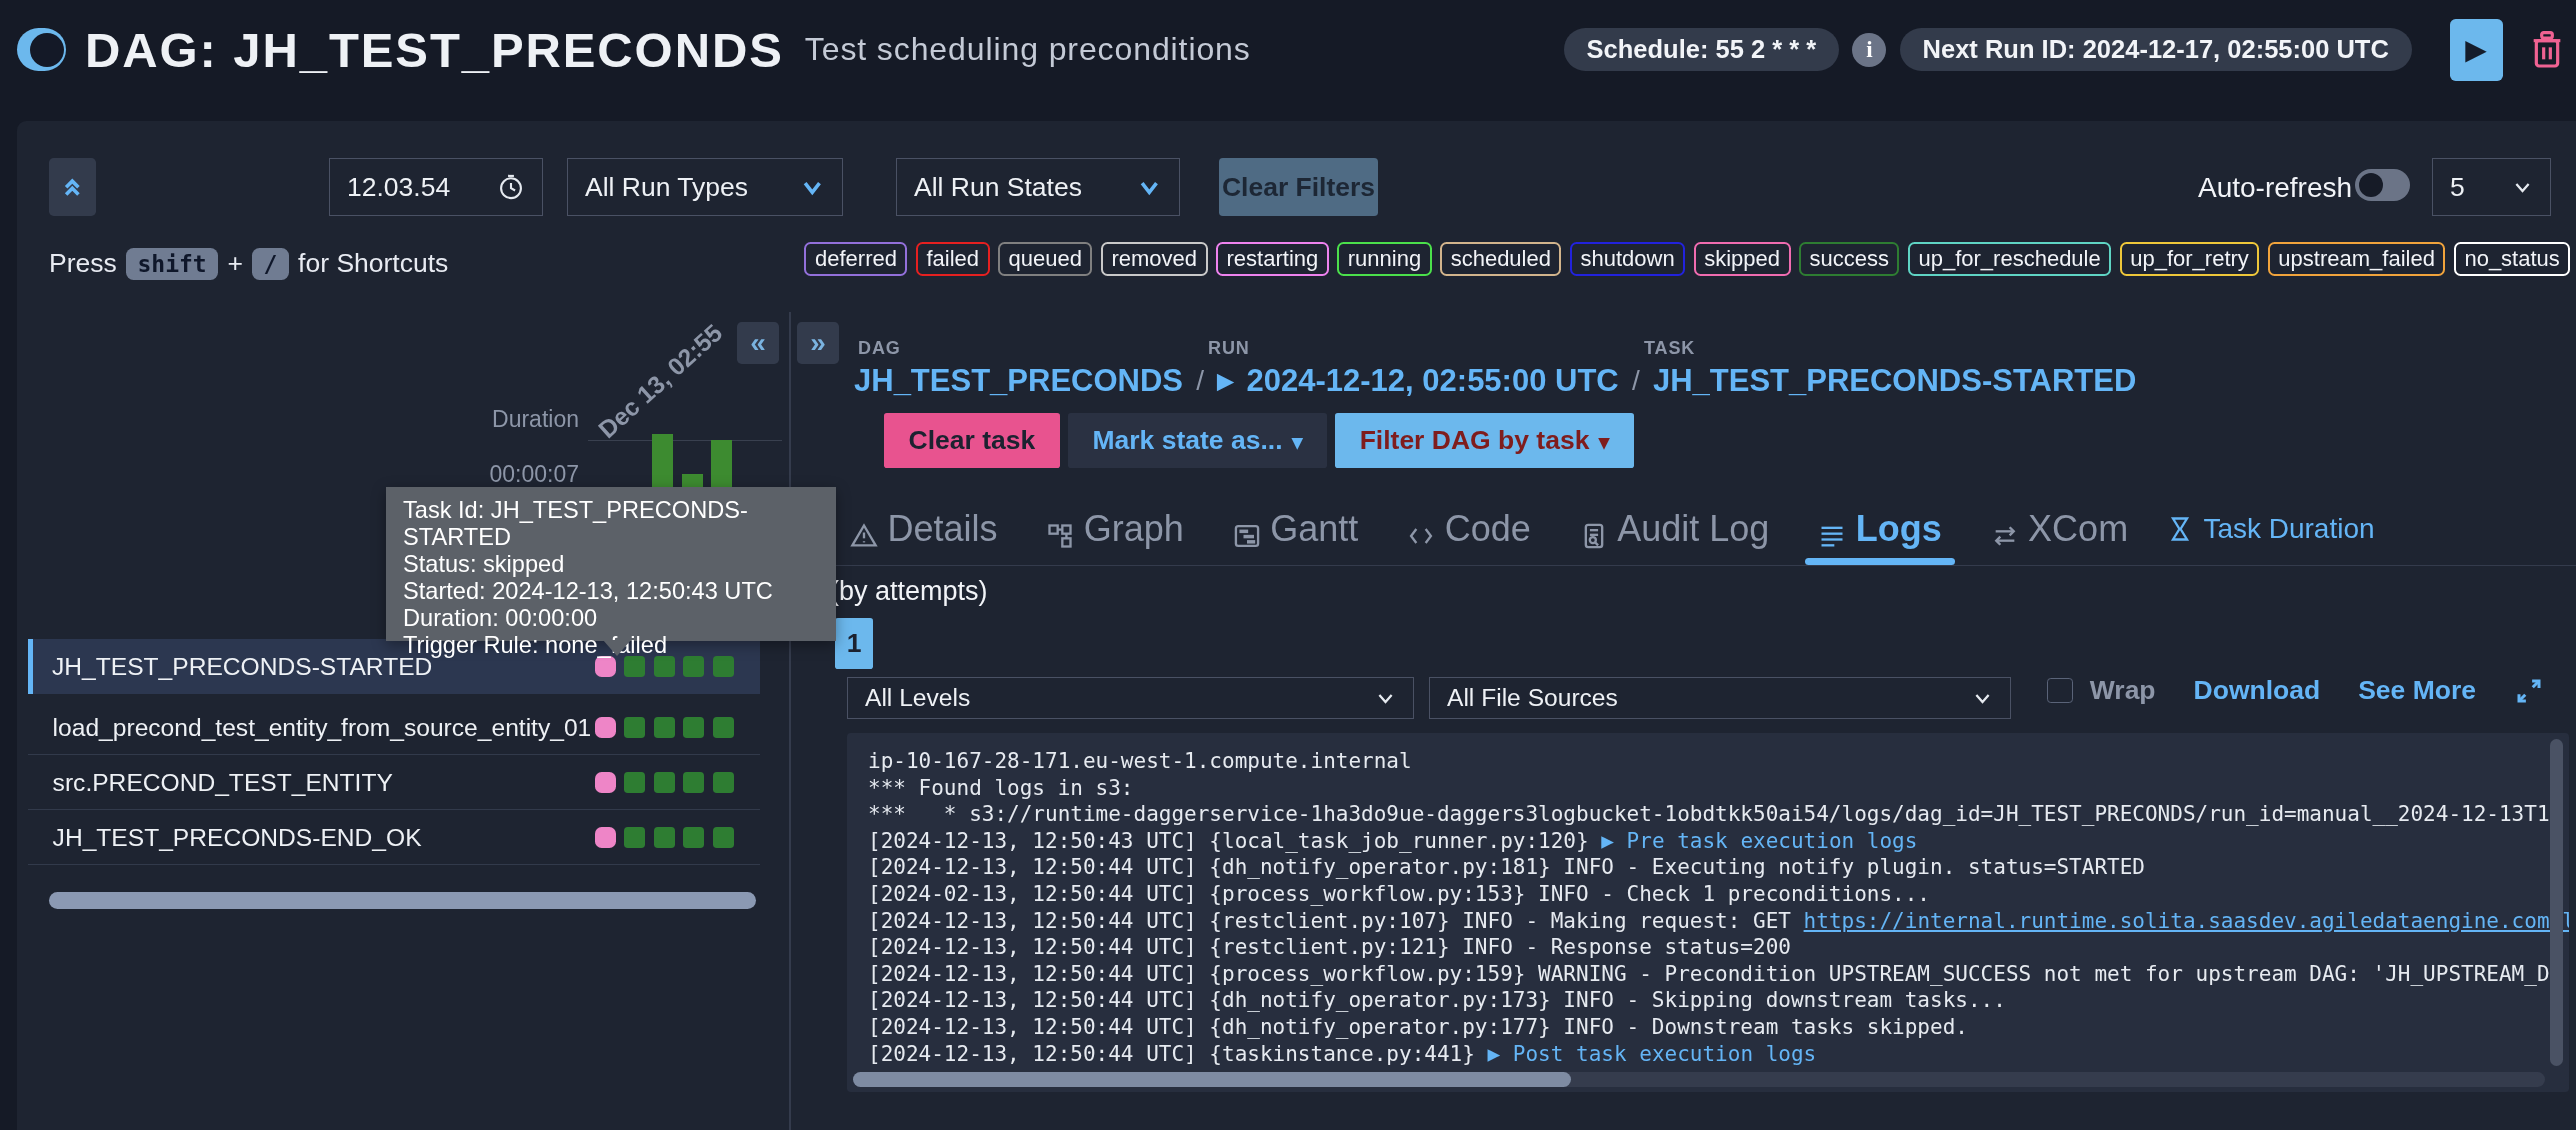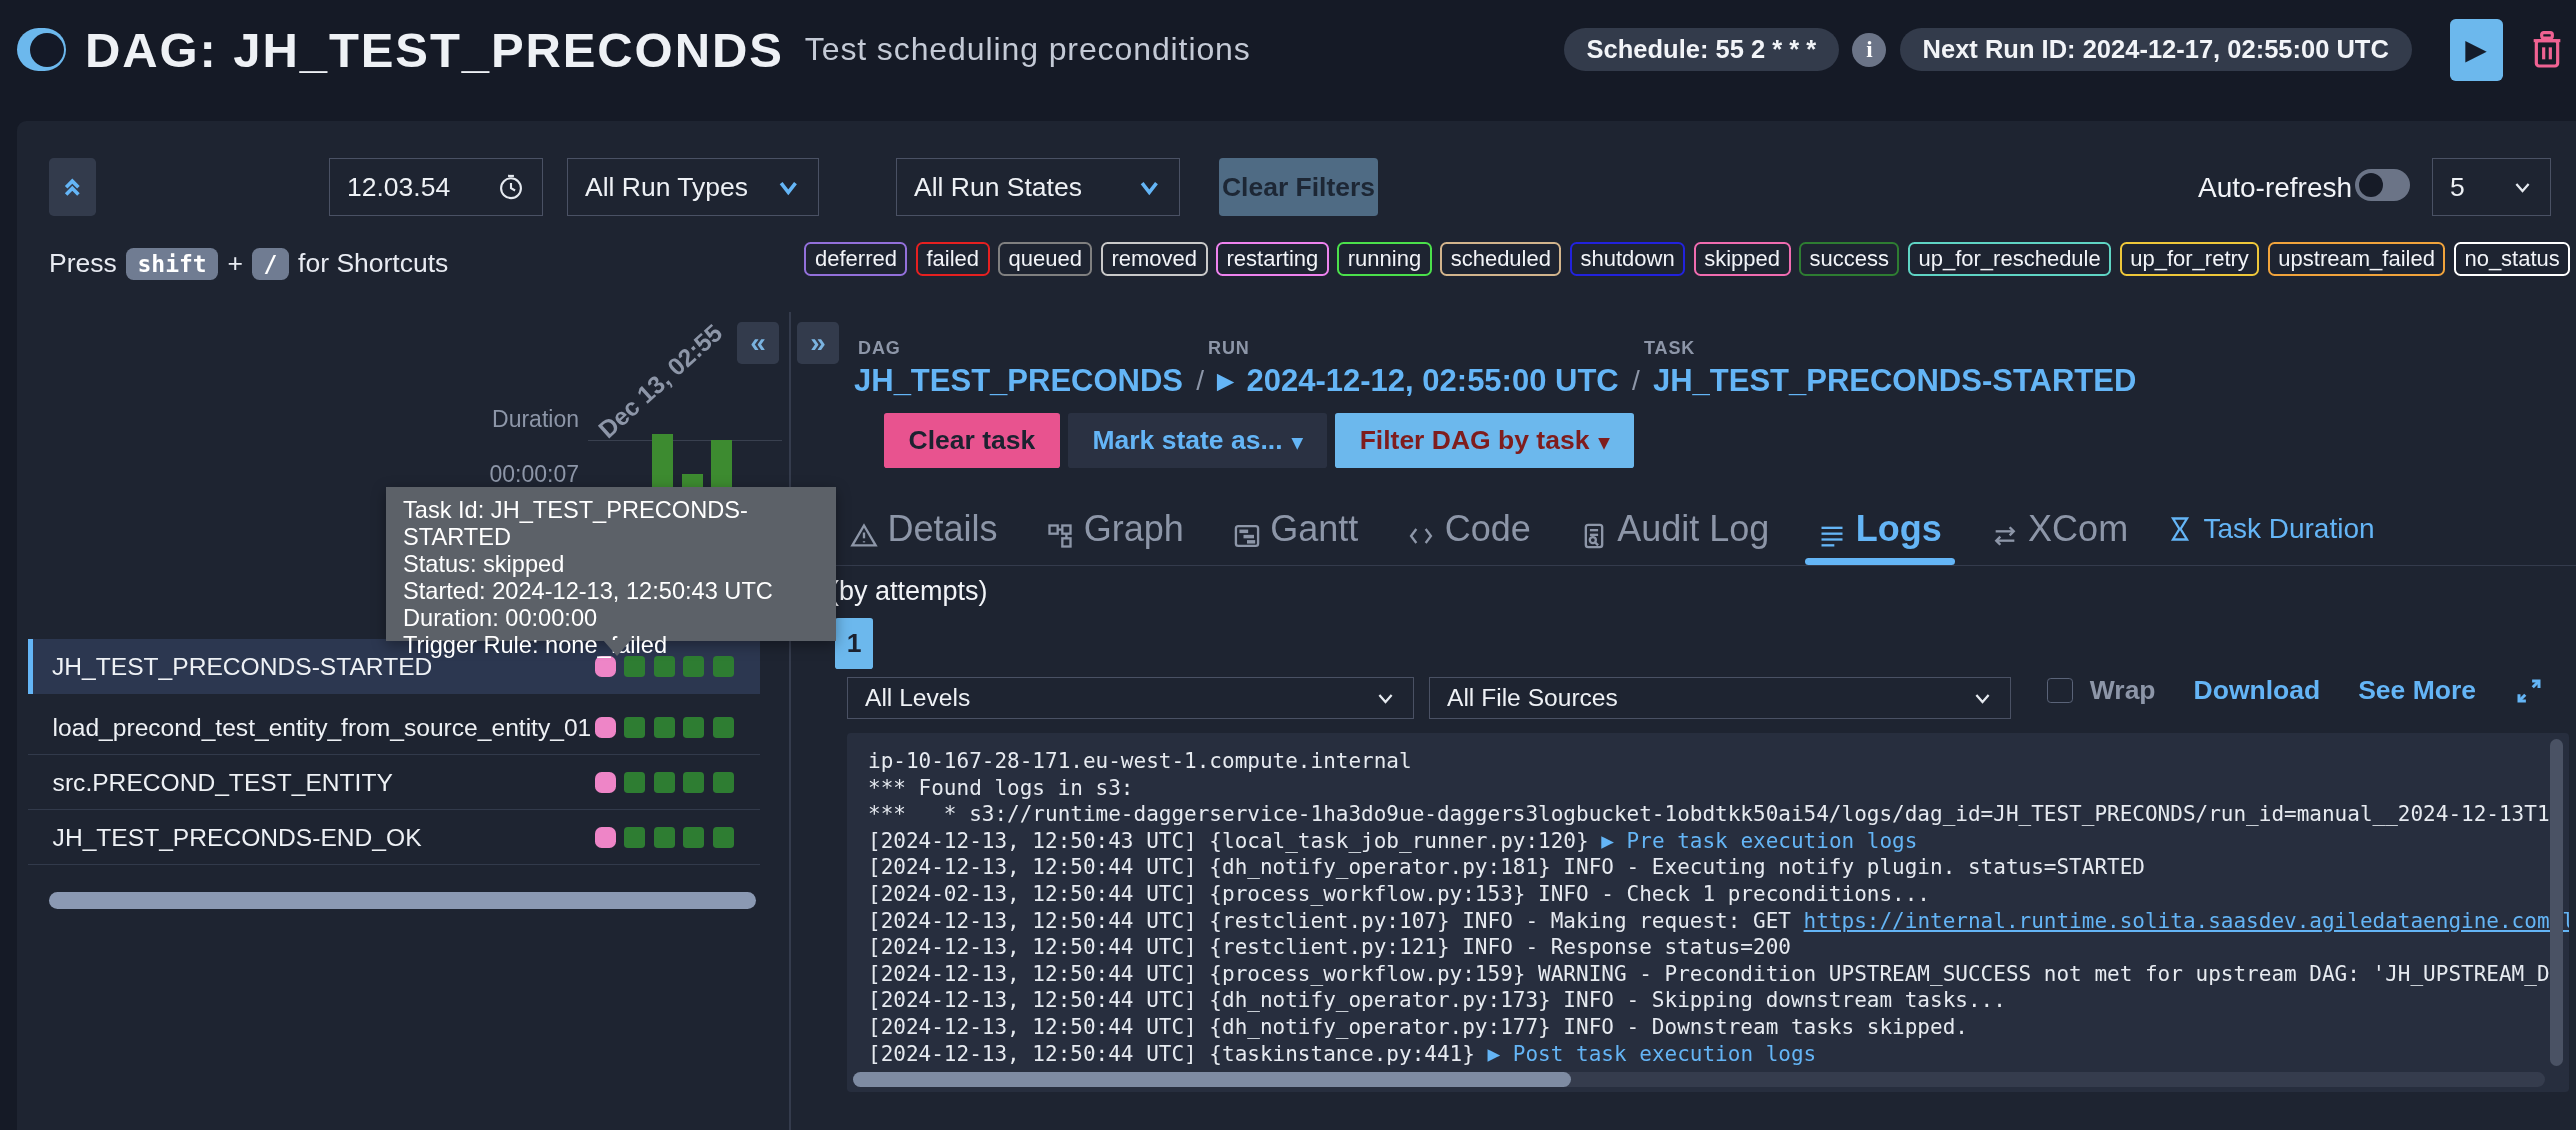--- a/index.html
+++ b/index.html
@@ -23,31 +23,31 @@
   
   .main-bg { position:absolute; left:17px; top:121px; right:0; bottom:0; background:var(--panel_bg); border-top-left-radius:9.4px; }
 
   
   .btn-box { position:absolute; background:#333b4c; border-radius:4.7px; display:flex; align-items:center; justify-content:center; cursor:pointer; }
   .collapse-btn { left:49px; top:158px; width:47px; height:58px; }
   .field { position:absolute; border:0.9px solid var(--border); display:flex; align-items:center; padding:0 17px; font-size:26.5px; color:var(--text); background:transparent; }
   .field .grow { flex:1; }
   .datebox { left:115px; top:158px; width:214px; height:58px; border-right:none; }
   .timebox { left:329px; top:158px; width:214px; height:58px; }
-  .sel-runtypes { left:567px; top:158px; width:252px; height:58px; }
+  .sel-runtypes { left:567px; top:158px; width:276px; height:58px; }
   .sel-runstates { left:896px; top:158px; width:284px; height:58px; }
   .clear-filters { position:absolute; left:1219px; top:158px; width:159px; height:58px; background:var(--slate_button); border:none; border-radius:3.8px; color:#1d2735; font-size:26.5px; font-weight:700; cursor:pointer; }
   .autorefresh-label { position:absolute; left:2198px; top:172px; font-size:28px; color:#f2f4f8; }
   .toggle { position:absolute; left:2355px; top:169px; width:55px; height:32px; border-radius:16px; background:#6b7487; cursor:pointer; }
   .toggle-knob { position:absolute; left:3.8px; top:3.8px; width:24.6px; height:24.6px; border-radius:50%; background:#161b27; }
   .sel-interval { left:2432px; top:158px; width:119px; height:58px; }
 
   
   .shortcuts { position:absolute; left:49px; top:248px; display:flex; align-items:center; gap:9.4px; font-size:26.5px; color:#e8ebf2; }
-  .kbd { background:var(--chip_bg); color:#ffffff; font-family:"DejaVu Sans Mono", monospace; font-weight:700; font-size:23px; border-radius:7.6px; padding:2.8px 11.3px; }
+  .kbd { background:var(--chip_bg); color:#0f172a; font-family:"DejaVu Sans Mono", monospace; font-weight:700; font-size:23px; border-radius:7.6px; padding:2.8px 11.3px; }
   .legend { position:absolute; right:5.7px; top:242px; display:flex; gap:8.5px; }
   .badge { border:2.8px solid #888; border-radius:6.6px; padding:1.9px 8.5px; font-size:22px; color:#f2f4f8; white-space:nowrap; cursor:pointer; }
 
   
   .nav-btn { width:42px; height:42px; font-size:28px; color:#7ab3e0; font-weight:700; }
   .nav-prev { left:737px; top:322px; }
   .nav-next { left:797px; top:322px; }
   .axis-label { position:absolute; font-size:23px; color:var(--muted); text-align:right; white-space:nowrap; }
   .gridline { position:absolute; left:588px; top:440px; width:194px; height:0.9px; background:#39404f; }
   .col-label { position:absolute; left:612px; top:416px; font-size:24.6px; font-weight:600; color:var(--muted); transform:rotate(-42deg); transform-origin:left bottom; white-space:nowrap; }

